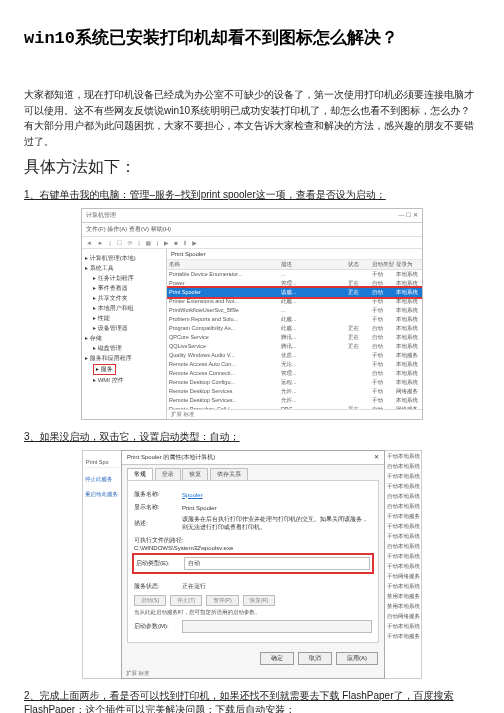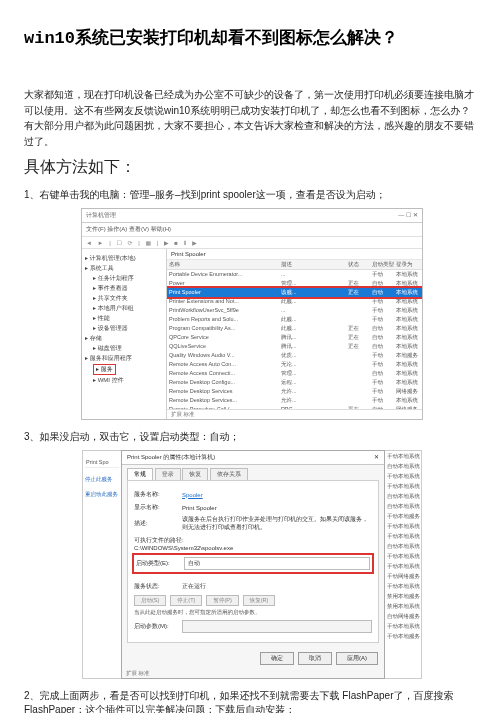--- a/index.html
+++ b/index.html
@@ -29,20 +29,21 @@
   }
   .subhead {
     font-size: 16px;
     margin: 8px 0;
     color: #222;
   }
   .step {
     font-size: 10px;
     margin: 10px 0 6px 0;
     color: #222;
+    text-decoration: underline;
   }
 
   
   .shot1 {
     width: 340px;
     margin: 4px auto 10px auto;
     border: 1px solid #bdbdbd;
     background: #fff;
     font-size: 6px;
     color: #555;

